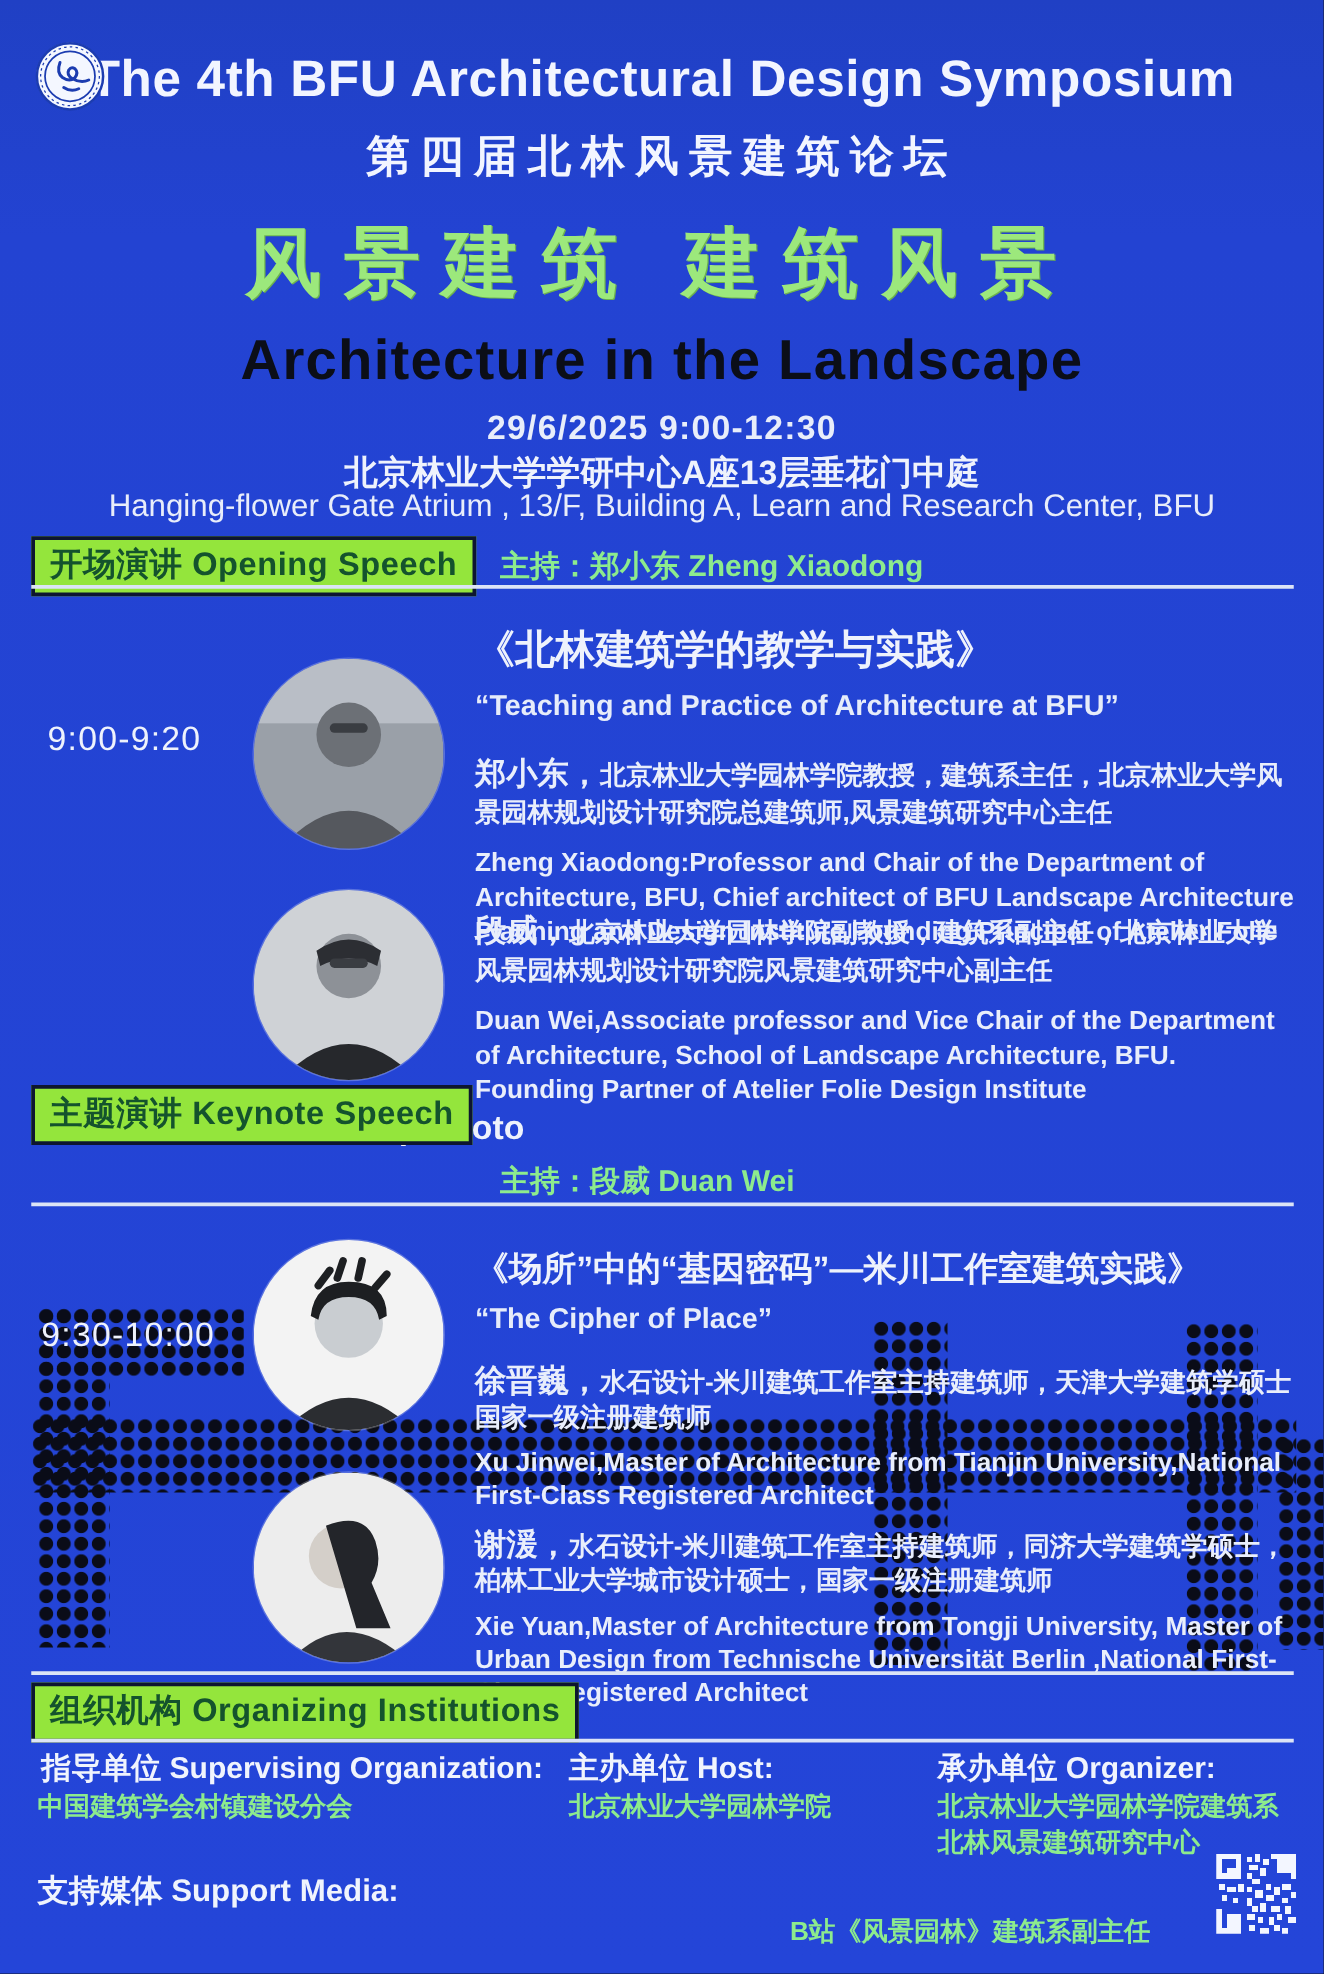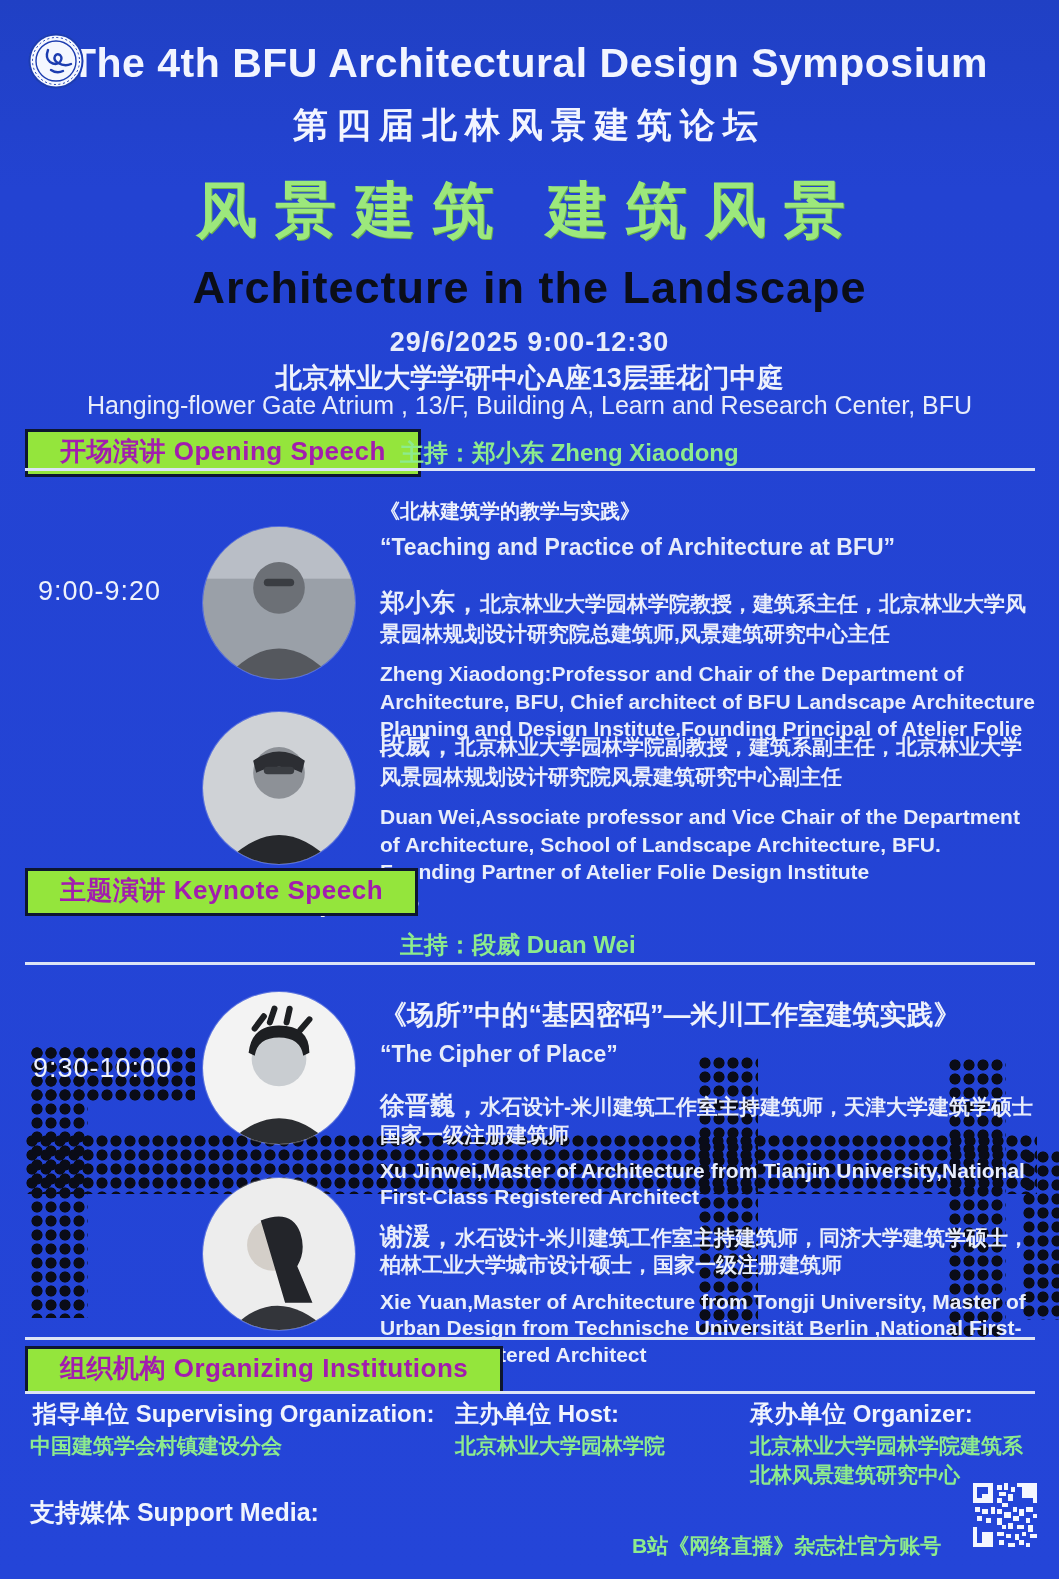--- a/index.html
+++ b/index.html
@@ -12,29 +12,29 @@
   .ctr{left:0;right:0;text-align:center;}
   .title-en{top:40px;font-size:41px;font-weight:bold;letter-spacing:0.5px;color:#f2f5ff;}
   .title-cn{top:102px;font-size:35px;font-weight:bold;letter-spacing:8px;color:#f2f5ff;}
   .slogan-cn{top:170px;font-size:61px;font-weight:bold;letter-spacing:18px;color:#9ce87c;text-shadow:1px 1px 0 #6db24e;}
   .slogan-en{top:262px;font-size:45px;font-weight:bold;letter-spacing:1px;color:#0b0e18;}
   .datetime{top:327px;font-size:27px;font-weight:bold;color:#e8edfa;letter-spacing:1px;}
   .venue-cn{top:360px;font-size:27px;font-weight:bold;color:#eef2fc;}
   .venue-en{top:391px;font-size:25px;color:#e8edfa;}
   .badge{
     position:absolute;left:25px;background:#94e53c;border:3px solid #0d1630;
-    color:#a21caf;font-weight:bold;font-size:26px;padding:2px 32px 5px;letter-spacing:0.5px;z-index:3;
+    color:#14532d;font-weight:bold;font-size:26px;padding:2px 12px 5px;letter-spacing:0.5px;z-index:3;
   }
   .host{position:absolute;left:400px;font-size:24px;font-weight:bold;color:#8deb8d;z-index:3;}
   .rule{position:absolute;left:25px;width:1010px;height:3px;background:#dce4f6;z-index:3;}
   .time{position:absolute;font-size:27px;color:#eef2fc;letter-spacing:1px;z-index:2;}
   .photo{position:absolute;left:203px;width:152px;height:152px;border-radius:50%;overflow:hidden;z-index:2;box-shadow:0 0 0 1px rgba(255,255,255,0.25);}
   .photo svg{display:block;width:100%;height:100%;}
   .talk{position:absolute;left:380px;width:662px;z-index:2;}
-  .t-cn{font-size:20px;font-weight:bold;color:#eef2fc;margin:0 0 9px;}
+  .t-cn{font-size:32px;font-weight:bold;color:#eef2fc;margin:0 0 9px;}
   .t-en{font-size:23px;font-weight:bold;color:#e6ecfa;margin:0 0 26px;}
   .bio{font-size:21px;line-height:1.31;color:#e9eefb;font-weight:bold;margin:0 0 13px;white-space:pre-line;}
   .bio-name{font-size:25px;font-family:Liberation Serif, serif;}
   .keynote-talk .t-cn{font-size:27px;margin-bottom:8px;}
   .keynote-talk .t-en{margin-bottom:22px;}
   .keynote-talk .bio{line-height:1.26;margin-bottom:10px;}
   .group-label{position:absolute;left:193px;font-size:27px;font-weight:bold;color:#eef2fc;z-index:2;}
   .dots{
     position:absolute;z-index:1;
     background-image:radial-gradient(circle,#0a0c18 5.2px,transparent 5.9px);
@@ -154,21 +154,21 @@
 
   <div class="bh" style="left:455px;top:1398px;">主办单位 Host:</div>
   <div class="bv" style="left:455px;top:1432px;">北京林业大学园林学院</div>
 
   <div class="bh" style="left:750px;top:1398px;">承办单位 Organizer:</div>
   <div class="bv" style="left:750px;top:1432px;">北京林业大学园林学院建筑系
 北林风景建筑研究中心</div>
 
   <div class="bh" style="left:30px;top:1496px;font-size:25px;">支持媒体 Support Media:</div>
 
-  <div class="bv" style="left:632px;top:1532px;">B站《网络直播》杂志社官方账号</div>
+  <div class="bv" style="left:632px;top:1532px;">B站《风景园林》建筑系副主任</div>
 
   <svg class="qr" viewBox="0 0 29 29" shape-rendering="crispEdges">
     <g fill="#f3f6ff">
       <path d="M0 0h9v2H2v5h7v2H0zM7 2v3H4v2h5V2z"></path>
       <path d="M20 0h9v9h-2V2h-7zM22 2h5v5h-5zM24 4h1v1h-1z"></path>
       <path d="M0 20h2v7h7v2H0zM4 22h5v5H4zM6 24h1v1h-1z"></path>
       <rect x="11" y="1" width="2" height="2"></rect>
         <rect x="14" y="0" width="2" height="3"></rect>
       <rect x="17" y="2" width="2" height="2"></rect>
         <rect x="12" y="4" width="3" height="2"></rect>

